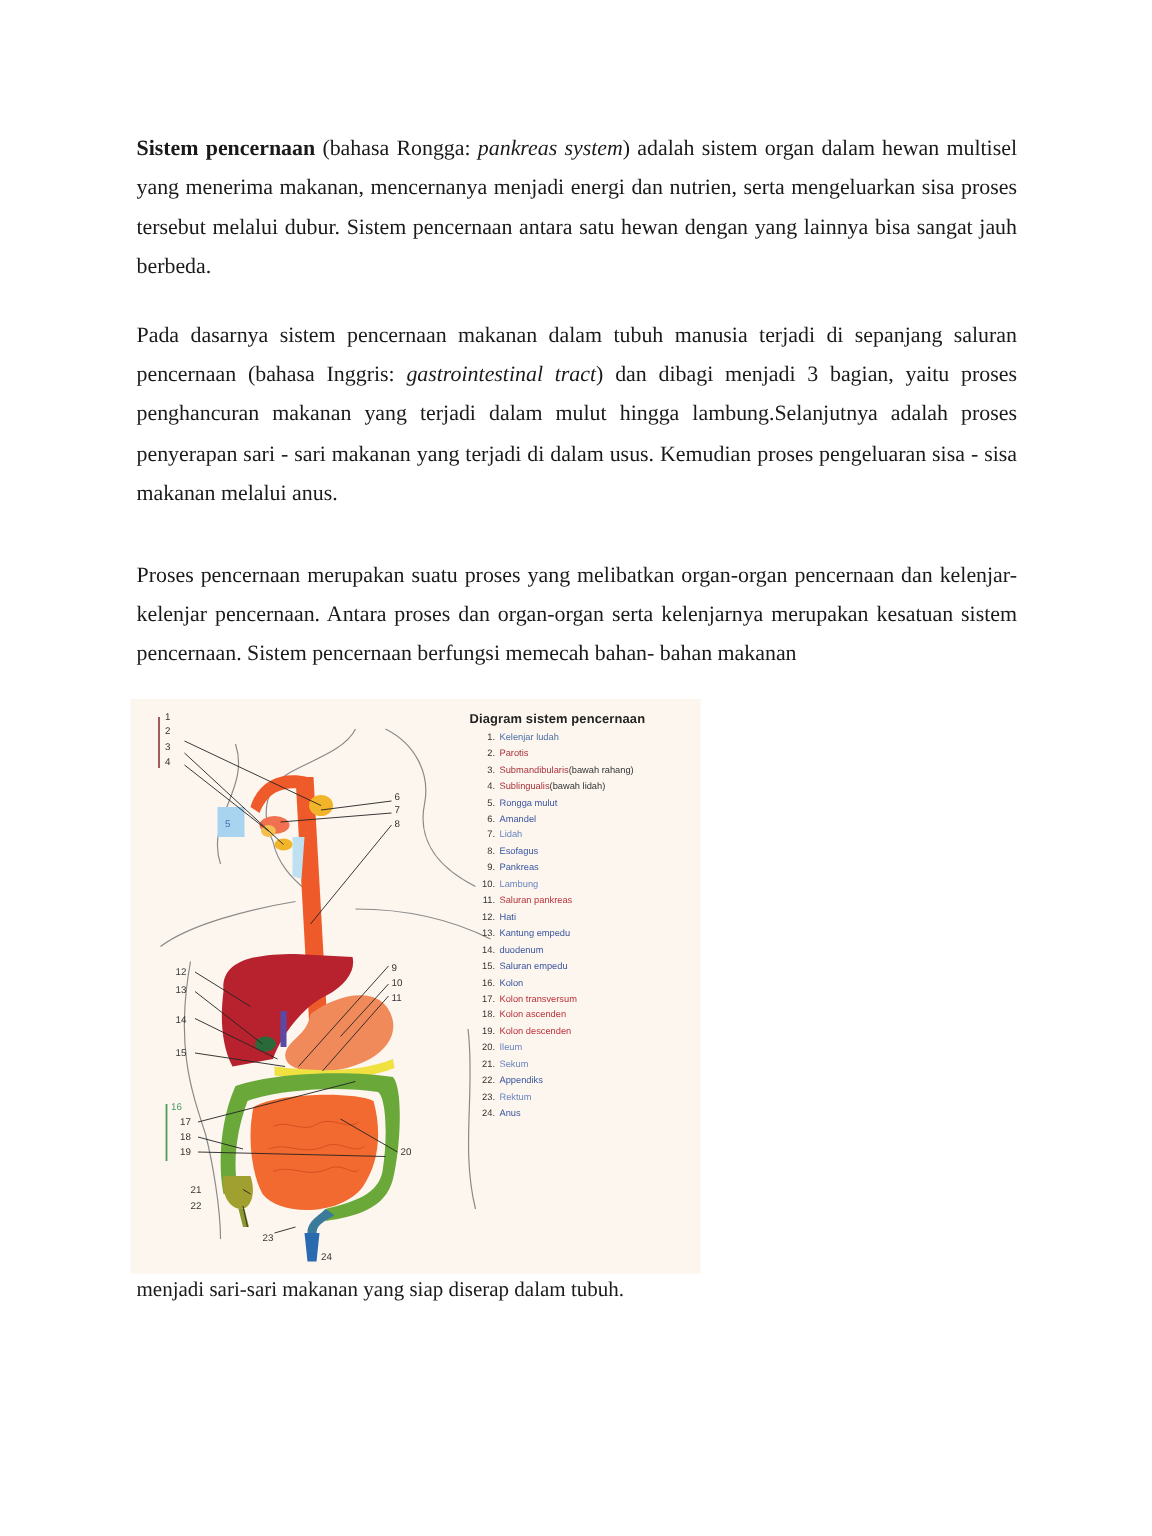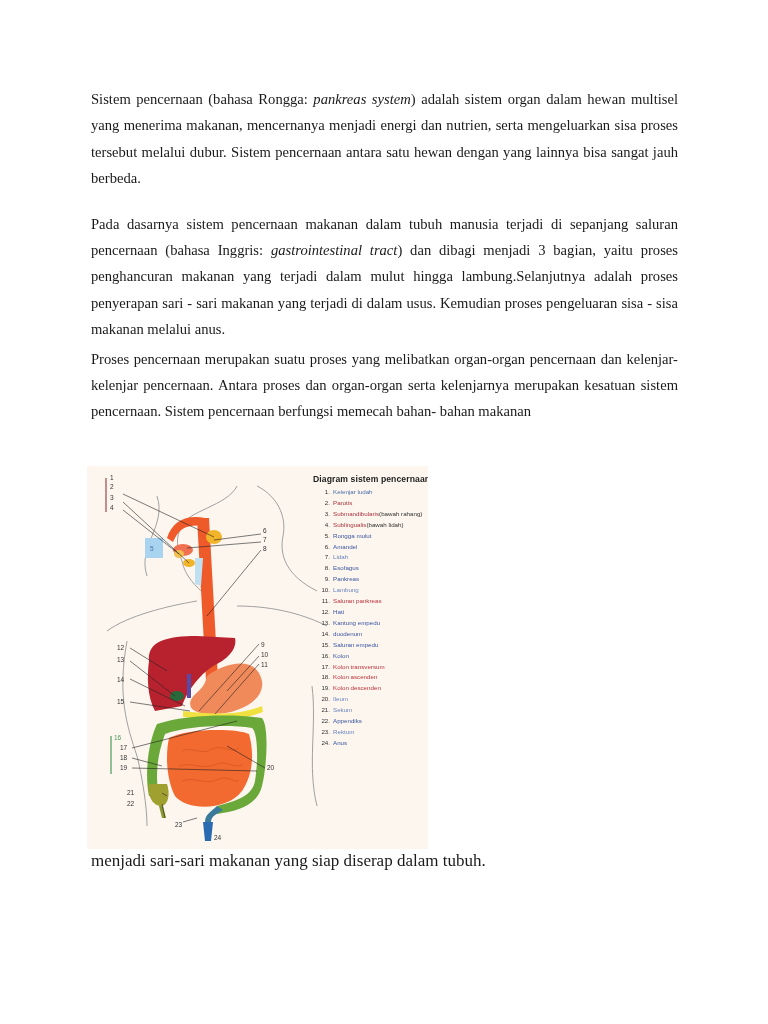--- a/index.html
+++ b/index.html
@@ -22,29 +22,29 @@
       width: 587px;
     }
     .para {
       margin: 0;
       font-size: 14.6px;
       line-height: 26.4px;
       text-align: justify;
       text-align-last: left;
     }
     .para.p1 { margin-bottom: 19px; }
-    .para.p2 { margin-bottom: 3px; }
-    .para b { font-weight: normal; }
+    .para.p2 { margin-bottom: 28px; }
+    .para b { font-weight: bold; }
     .para i { font-style: italic; }
 
     .figure {
       position: absolute;
       left: 87px;
       top: 466px;
-      width: 341px;
+      width: 380px;
       height: 383px;
       background: #fcf6ee;
       overflow: hidden;
     }
     .figure svg {
       position: absolute;
       left: 0; top: 0;
     }
     .legend {
       position: absolute;
@@ -76,21 +76,21 @@
       text-align: right;
       padding-right: 3px;
       color: #333;
     }
     .legend-label { }
     .legend-note { color: #333; }
     .after {
       position: absolute;
       left: 91px;
       top: 848px;
-      font-size: 17px;
+      font-size: 14px;
       line-height: 26px;
       margin: 0;
     }
   </style>
 </head>
 <body>
 
 <div class="page">
   <p class="para p1"><b>Sistem pencernaan</b><span> (bahasa Rongga: </span><i>pankreas system</i><span>) adalah sistem organ dalam hewan multisel yang menerima makanan, mencernanya menjadi energi dan nutrien, serta mengeluarkan sisa proses tersebut melalui dubur. Sistem pencernaan antara satu hewan dengan yang lainnya bisa sangat jauh berbeda.</span></p>
 

